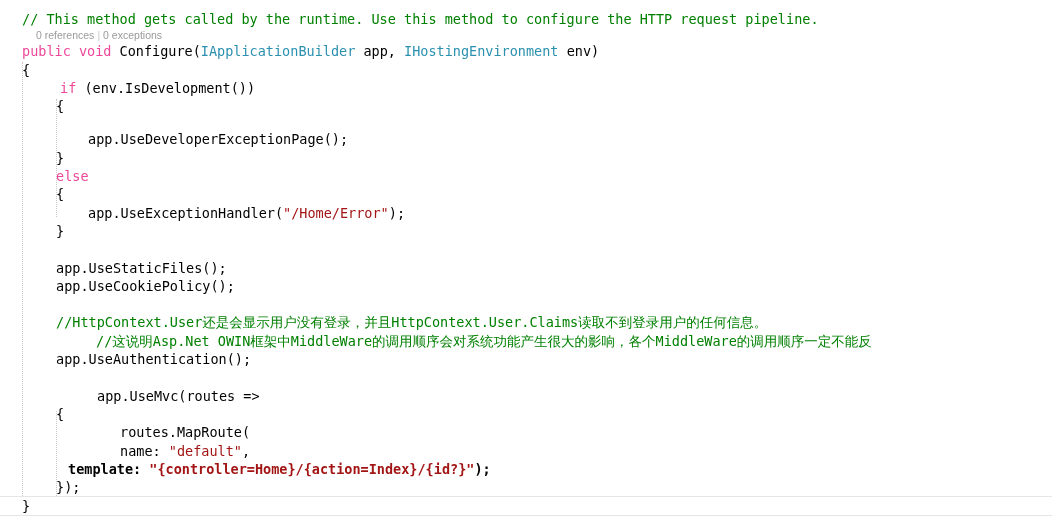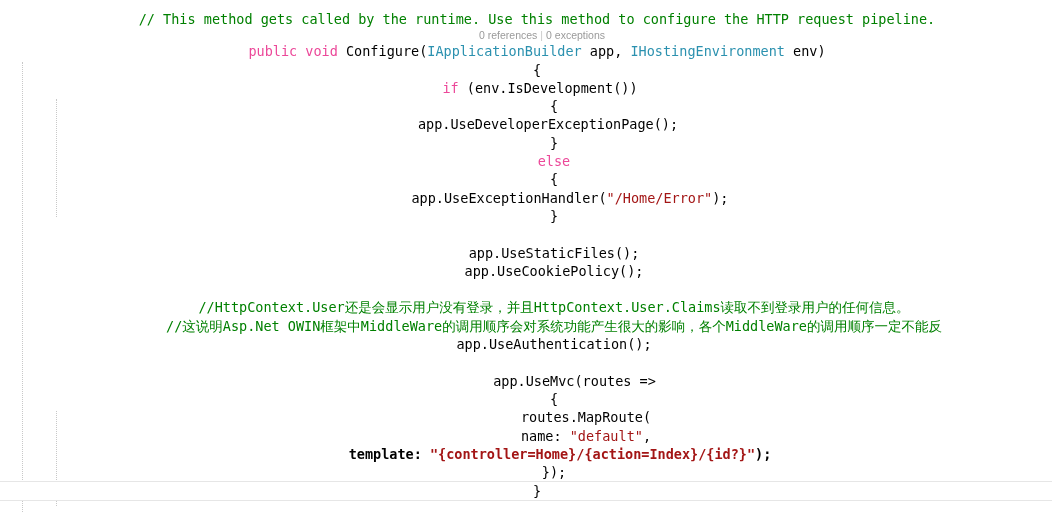--- a/index.html
+++ b/index.html
@@ -17,21 +17,20 @@
   #editor {
     position: relative;
     width: 1052px;
     height: 494px;
     background: #ffffff;
     font-size: 13.5px;
     line-height: 18.3px;
     color: #000000;
     padding-top: 10px;
     box-sizing: border-box;
-    text-align: center;
   }
 
   
   .guide {
     position: absolute;
     width: 0px;
     border-left: 1px dotted #c8c8c8;
     top: 0;
     z-index: 0;
   }
@@ -45,23 +44,24 @@
     box-sizing: border-box;
   }
 
   .codelens {
     position: relative;
     height: 14px;
     line-height: 14px;
     font-family: "Liberation Sans", sans-serif;
     font-size: 10.5px;
     color: #9a9a9a;
-    padding-left: 32px;
+    padding-left: 22px;
     white-space: pre;
     z-index: 2;
+    margin-left: 14px;
   }
   .codelens .sep {
     color: #c9c9c9;
     padding: 0 3px;
   }
   .codelens .cl-item { color: #9a9a9a; }
 
   
   .kw   { color: #ec4899; }
   .typ  { color: #2b91af; }
@@ -90,25 +90,25 @@
   <div class="guide" style="left:56px; top:411px; height:95px;"></div>
 
   <div class="code-line"><span class="cmt">// This method gets called by the runtime. Use this method to configure the HTTP request pipeline.</span></div>
 
   <div class="codelens"><span class="cl-item">0 references</span><span class="sep">|</span><span class="cl-item">0 exceptions</span></div>
 
   <div class="code-line"><span class="kw">public</span><span class="pln"> </span><span class="kw">void</span><span class="pln"> Configure(</span><span class="typ">IApplicationBuilder</span><span class="pln"> app, </span><span class="typ">IHostingEnvironment</span><span class="pln"> env)</span></div>
 
   <div class="code-line" style="padding-left:22px;"><span class="pln">{</span></div>
 
-  <div class="code-line" style="padding-left:28px;"><span class="kw">if</span><span class="pln"> (env.IsDevelopment())</span></div>
+  <div class="code-line" style="padding-left:60px;"><span class="kw">if</span><span class="pln"> (env.IsDevelopment())</span></div>
 
   <div class="code-line" style="padding-left:56px;"><span class="pln">{</span></div>
 
-  <div class="code-line" style="padding-left:44px;"><span class="pln">app.UseDeveloperExceptionPage();</span></div>
+  <div class="code-line" style="padding-left:88px;margin-top:15px;"><span class="pln">app.UseDeveloperExceptionPage();</span></div>
 
   <div class="code-line" style="padding-left:56px;"><span class="pln">}</span></div>
 
   <div class="code-line" style="padding-left:56px;"><span class="kw">else</span></div>
 
   <div class="code-line" style="padding-left:56px;"><span class="pln">{</span></div>
 
   <div class="code-line" style="padding-left:88px;"><span class="pln">app.UseExceptionHandler(</span><span class="str">"/Home/Error"</span><span class="pln">);</span></div>
 
   <div class="code-line" style="padding-left:56px;"><span class="pln">}</span></div>
@@ -117,21 +117,21 @@
 
   <div class="code-line" style="padding-left:56px;"><span class="pln">app.UseStaticFiles();</span></div>
 
   <div class="code-line" style="padding-left:56px;"><span class="pln">app.UseCookiePolicy();</span></div>
 
   <div class="code-line"><span class="pln"></span></div>
 
 
   <div class="code-line" style="padding-left:56px;"><span class="cmt cjk">//HttpContext.User还是会显示用户没有登录，并且HttpContext.User.Claims读取不到登录用户的任何信息。</span></div>
 
-  <div class="code-line" style="padding-left:56px;"><span class="cmt cjk">//这说明Asp.Net OWIN框架中MiddleWare的调用顺序会对系统功能产生很大的影响，各个MiddleWare的调用顺序一定不能反</span></div>
+  <div class="code-line" style="padding-left:56px;margin-left:40px;"><span class="cmt cjk">//这说明Asp.Net OWIN框架中MiddleWare的调用顺序会对系统功能产生很大的影响，各个MiddleWare的调用顺序一定不能反</span></div>
 
   <div class="code-line" style="padding-left:56px;"><span class="pln">app.UseAuthentication();</span></div>
 
   <div class="code-line"><span class="pln"></span></div>
 
   <div class="code-line" style="padding-left:56px;margin-left:41px;"><span class="pln">app.UseMvc(routes =&gt;</span></div>
 
   <div class="code-line" style="padding-left:56px;"><span class="pln">{</span></div>
 
   <div class="code-line" style="padding-left:88px;margin-left:32px;"><span class="pln">routes.MapRoute(</span></div>

